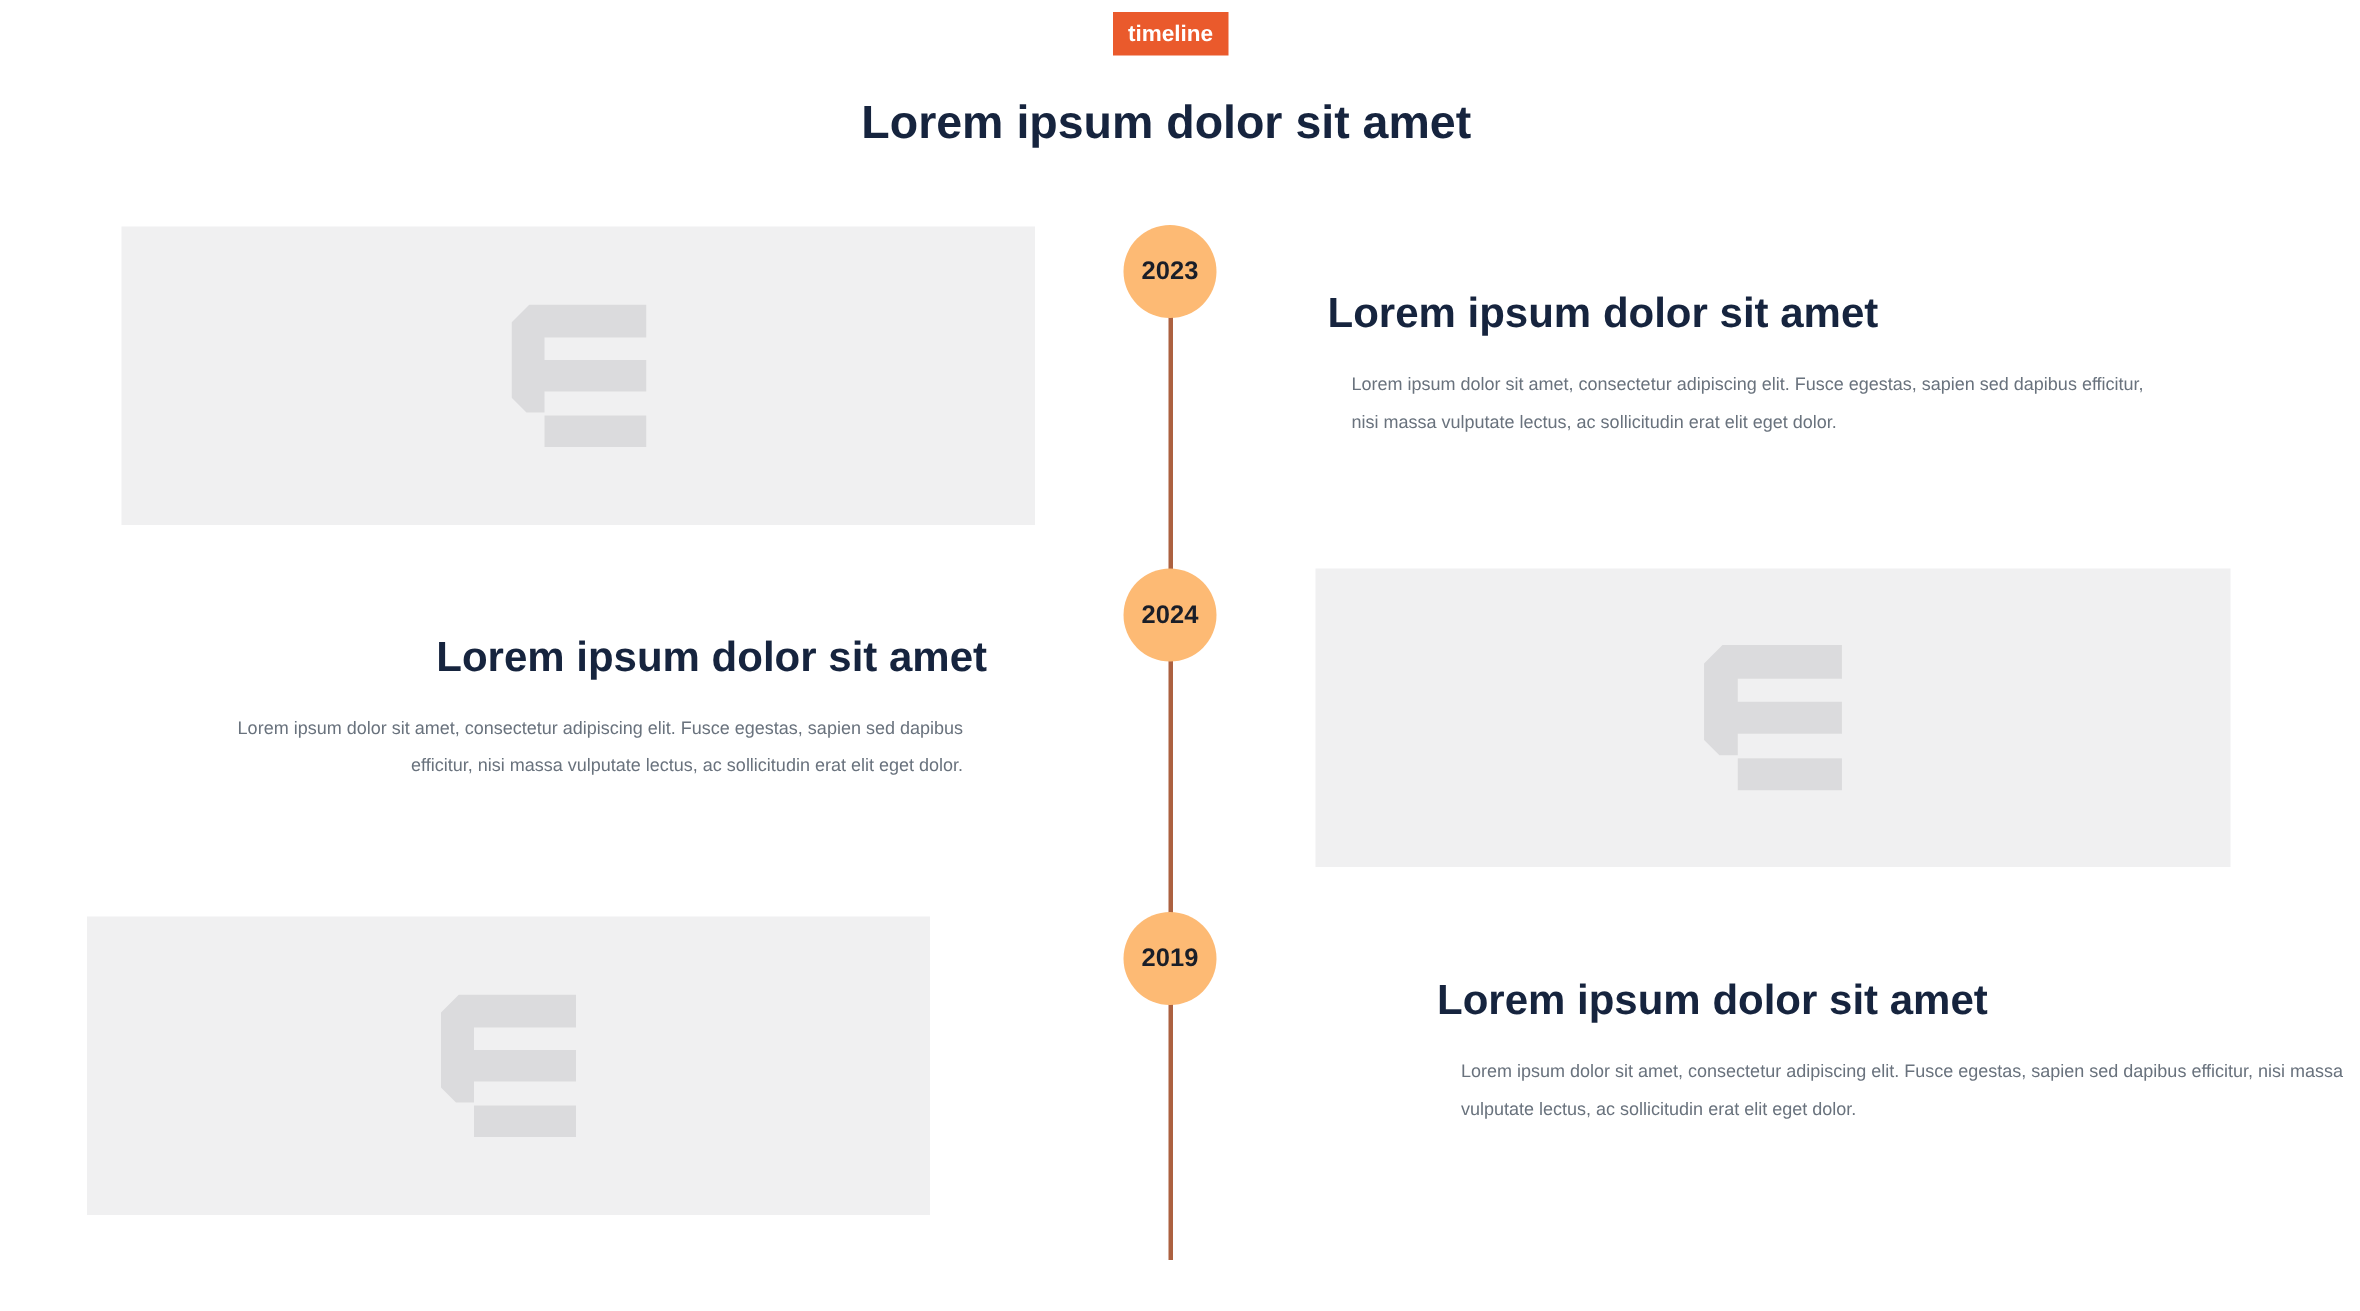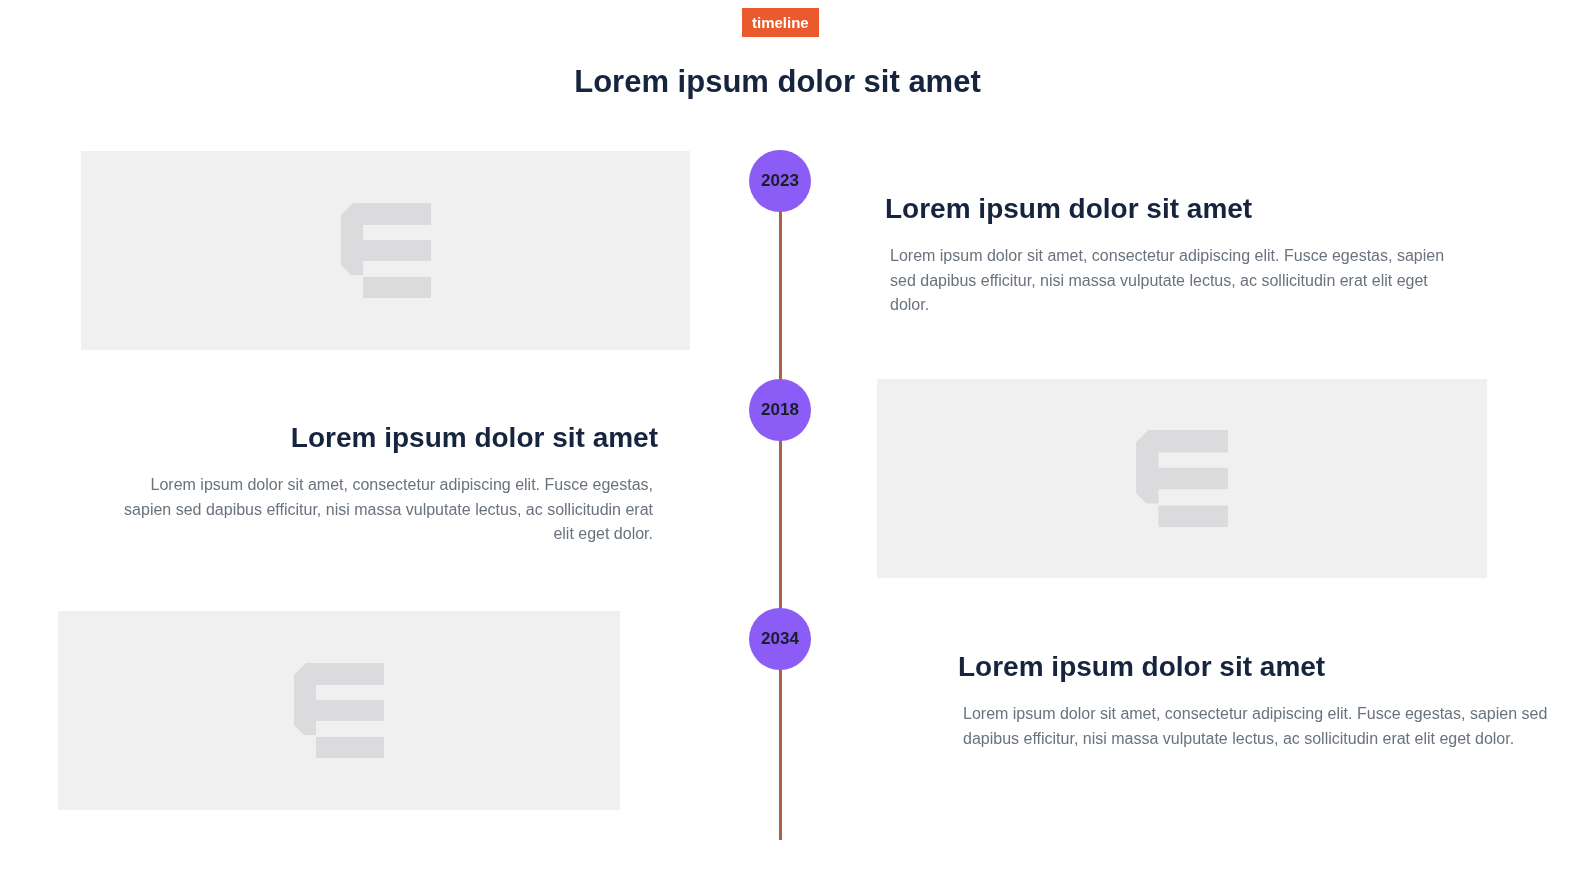--- a/index.html
+++ b/index.html
@@ -51,21 +51,21 @@
     background: #AC6140;
     z-index: 1;
   }
   
   .tl-node {
     position: absolute;
     left: 749px;
     width: 62px;
     height: 62px;
     border-radius: 50%;
-    background: #8b5cf6;
+    background: #fdba74;
     color: #1A1E28;
     font-size: 17px;
     font-weight: 700;
     display: flex;
     align-items: center;
     justify-content: center;
     z-index: 2;
   }
   .tl-node.n1 { top: 150px; }
   .tl-node.n2 { top: 379px; }
@@ -89,22 +89,22 @@
   .entry-text.t2 { left: 108px; top: 421px; width: 550px; text-align: right; }
   .entry-text.t3 { left: 958px; top: 650px; width: 625px; text-align: left; }
   .entry-heading {
     margin: 0 0 19px 0;
     font-size: 28px;
     line-height: 33px;
     font-weight: 700;
     color: #16243E;
   }
   .entry-body {
-    margin: 5px;
-    font-size: 16px;
+    margin: 16px;
+    font-size: 12px;
     line-height: 24.5px;
     color: #69727D;
   }
 </style>
 </head>
 <body>
 
 <div class="canvas">
 
   <div class="badge">timeline</div>
@@ -125,36 +125,36 @@
   <div class="entry-text t1">
     <h3 class="entry-heading">Lorem ipsum dolor sit amet</h3>
     <p class="entry-body">Lorem ipsum dolor sit amet, consectetur adipiscing elit. Fusce egestas, sapien sed dapibus efficitur, nisi massa vulputate lectus, ac sollicitudin erat elit eget dolor.</p>
   </div>
 
   <div class="entry-text t2">
     <h3 class="entry-heading">Lorem ipsum dolor sit amet</h3>
     <p class="entry-body">Lorem ipsum dolor sit amet, consectetur adipiscing elit. Fusce egestas, sapien sed dapibus efficitur, nisi massa vulputate lectus, ac sollicitudin erat elit eget dolor.</p>
   </div>
   <div class="tl-node n2">
-    <span>2018</span>
+    <span>2024</span>
   </div>
   <div class="media m2">
     <svg width="92" height="97" viewBox="0 0 90 95" xmlns="http://www.w3.org/2000/svg">
       <path class="glyph" d="M12 0 H90 V22 H22 V37 H90 V58 H22 V72 H10 L0 62 V12 Z"></path>
       <rect class="glyph" x="22" y="74" width="68" height="21"></rect>
     </svg>
   </div>
 
   <div class="media m3">
     <svg width="90" height="95" viewBox="0 0 90 95" xmlns="http://www.w3.org/2000/svg">
       <path class="glyph" d="M12 0 H90 V22 H22 V37 H90 V58 H22 V72 H10 L0 62 V12 Z"></path>
       <rect class="glyph" x="22" y="74" width="68" height="21"></rect>
     </svg>
   </div>
   <div class="tl-node n3">
-    <span>2034</span>
+    <span>2019</span>
   </div>
   <div class="entry-text t3">
     <h3 class="entry-heading">Lorem ipsum dolor sit amet</h3>
     <p class="entry-body">Lorem ipsum dolor sit amet, consectetur adipiscing elit. Fusce egestas, sapien sed dapibus efficitur, nisi massa vulputate lectus, ac sollicitudin erat elit eget dolor.</p>
   </div>
 
 </div>
 
 </body></html>

